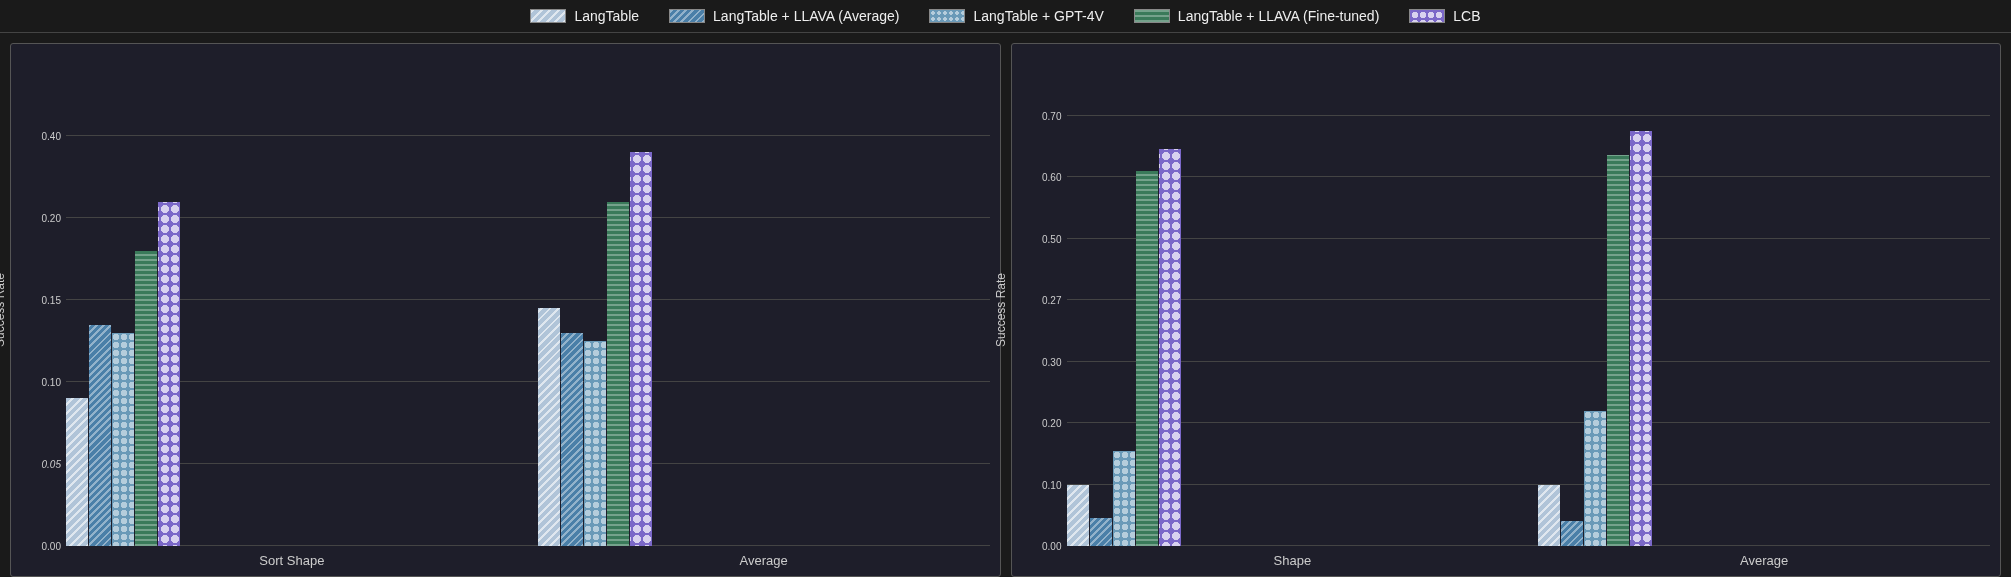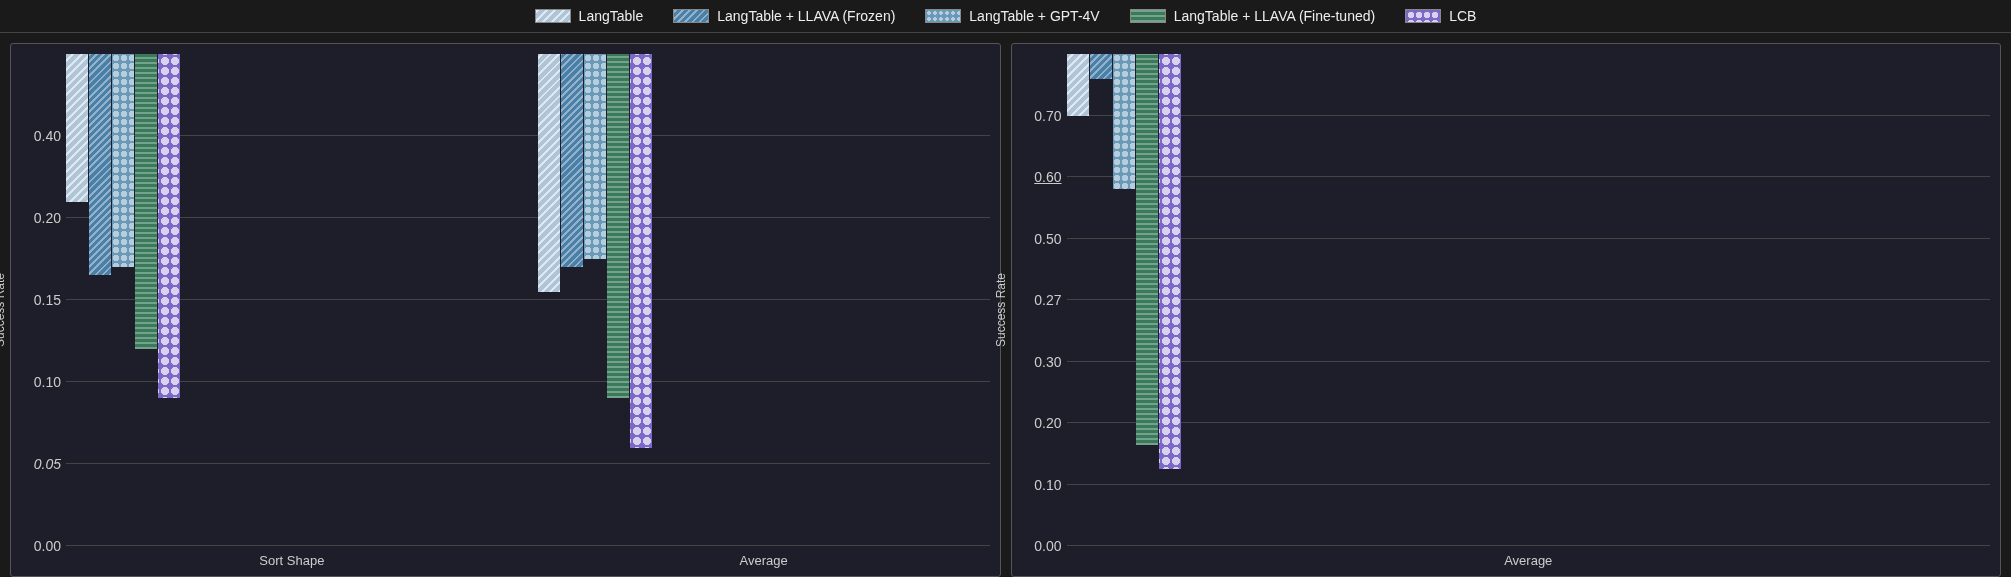--- a/index.html
+++ b/index.html
@@ -85,34 +85,34 @@
       position: absolute;
       left: 0;
       right: 0;
       height: 1px;
       background: #444;
     }
     .y-tick-label {
       position: absolute;
       right: calc(100% + 5px);
       color: #ccc;
-      font-size: 14px;
+      font-size: 10px;
       transform: translateY(50%);
     }
     .groups-container {
       display: flex;
       align-items: flex-end;
       width: 100%;
       height: 100%;
       position: relative;
       gap: 20px;
     }
     .bar-group {
       display: flex;
-      align-items: flex-start;
+      align-items: flex-end;
       gap: 1px;
       flex: 1;
       height: 100%;
       position: relative;
     }
     .bar-group-label {
       position: absolute;
       bottom: -22px;
       left: 50%;
       transform: translateX(-50%);
@@ -252,21 +252,21 @@
 
 <div class="main-container">
 
   <div class="legend" id="legend-container">
       <div class="legend-item">
         <div class="legend-swatch swatch-langtable"></div>
         <span>LangTable</span>
       </div>
       <div class="legend-item">
         <div class="legend-swatch swatch-llava-frozen"></div>
-        <span>LangTable + LLAVA (Frozen)</span>
+        <span>LangTable + LLAVA (Average)</span>
       </div>
       <div class="legend-item">
         <div class="legend-swatch swatch-gpt4v"></div>
         <span>LangTable + GPT-4V</span>
       </div>
       <div class="legend-item">
         <div class="legend-swatch swatch-llava-finetuned"></div>
         <span>LangTable + LLAVA (Fine-tuned)</span>
       </div>
       <div class="legend-item">
@@ -323,25 +323,33 @@
             <span class="y-tick-label" style="bottom: 12.5%;">0.10</span>
             <div class="gridline" style="bottom: 25%;"></div>
             <span class="y-tick-label" style="bottom: 25%;">0.20</span>
             <div class="gridline" style="bottom: 37.5%;"></div>
             <span class="y-tick-label" style="bottom: 37.5%;">0.30</span>
             <div class="gridline" style="bottom: 50%;"></div>
             <span class="y-tick-label" style="bottom: 50%;">0.27</span>
             <div class="gridline" style="bottom: 62.5%;"></div>
             <span class="y-tick-label" style="bottom: 62.5%;">0.50</span>
             <div class="gridline" style="bottom: 75%;"></div>
-            <span class="y-tick-label" style="bottom: 75%; text-decoration: underline;">0.60</span>
+            <span class="y-tick-label" style="bottom: 75%;">0.60</span>
             <div class="gridline" style="bottom: 87.5%;"></div>
             <span class="y-tick-label" style="bottom: 87.5%;">0.70</span>
           </div>
           <div class="groups-container">
+            <div class="bar-group">
+              <div class="bar bar-langtable" style="height: 12.5%;"></div>
+              <div class="bar bar-llava-frozen" style="height: 5.625%;"></div>
+              <div class="bar bar-gpt4v" style="height: 19.375%;"></div>
+              <div class="bar bar-llava-finetuned" style="height: 76.25%;"></div>
+              <div class="bar bar-lcb" style="height: 80.625%;"></div>
+              <span class="bar-group-label">Shape</span>
+            </div>
             <div class="bar-group">
               <div class="bar bar-langtable" style="height: 12.5%;"></div>
               <div class="bar bar-llava-frozen" style="height: 5%;"></div>
               <div class="bar bar-gpt4v" style="height: 27.5%;"></div>
               <div class="bar bar-llava-finetuned" style="height: 79.375%;"></div>
               <div class="bar bar-lcb" style="height: 84.375%;"></div>
               <span class="bar-group-label">Average</span>
             </div>
           </div>
         </div>

